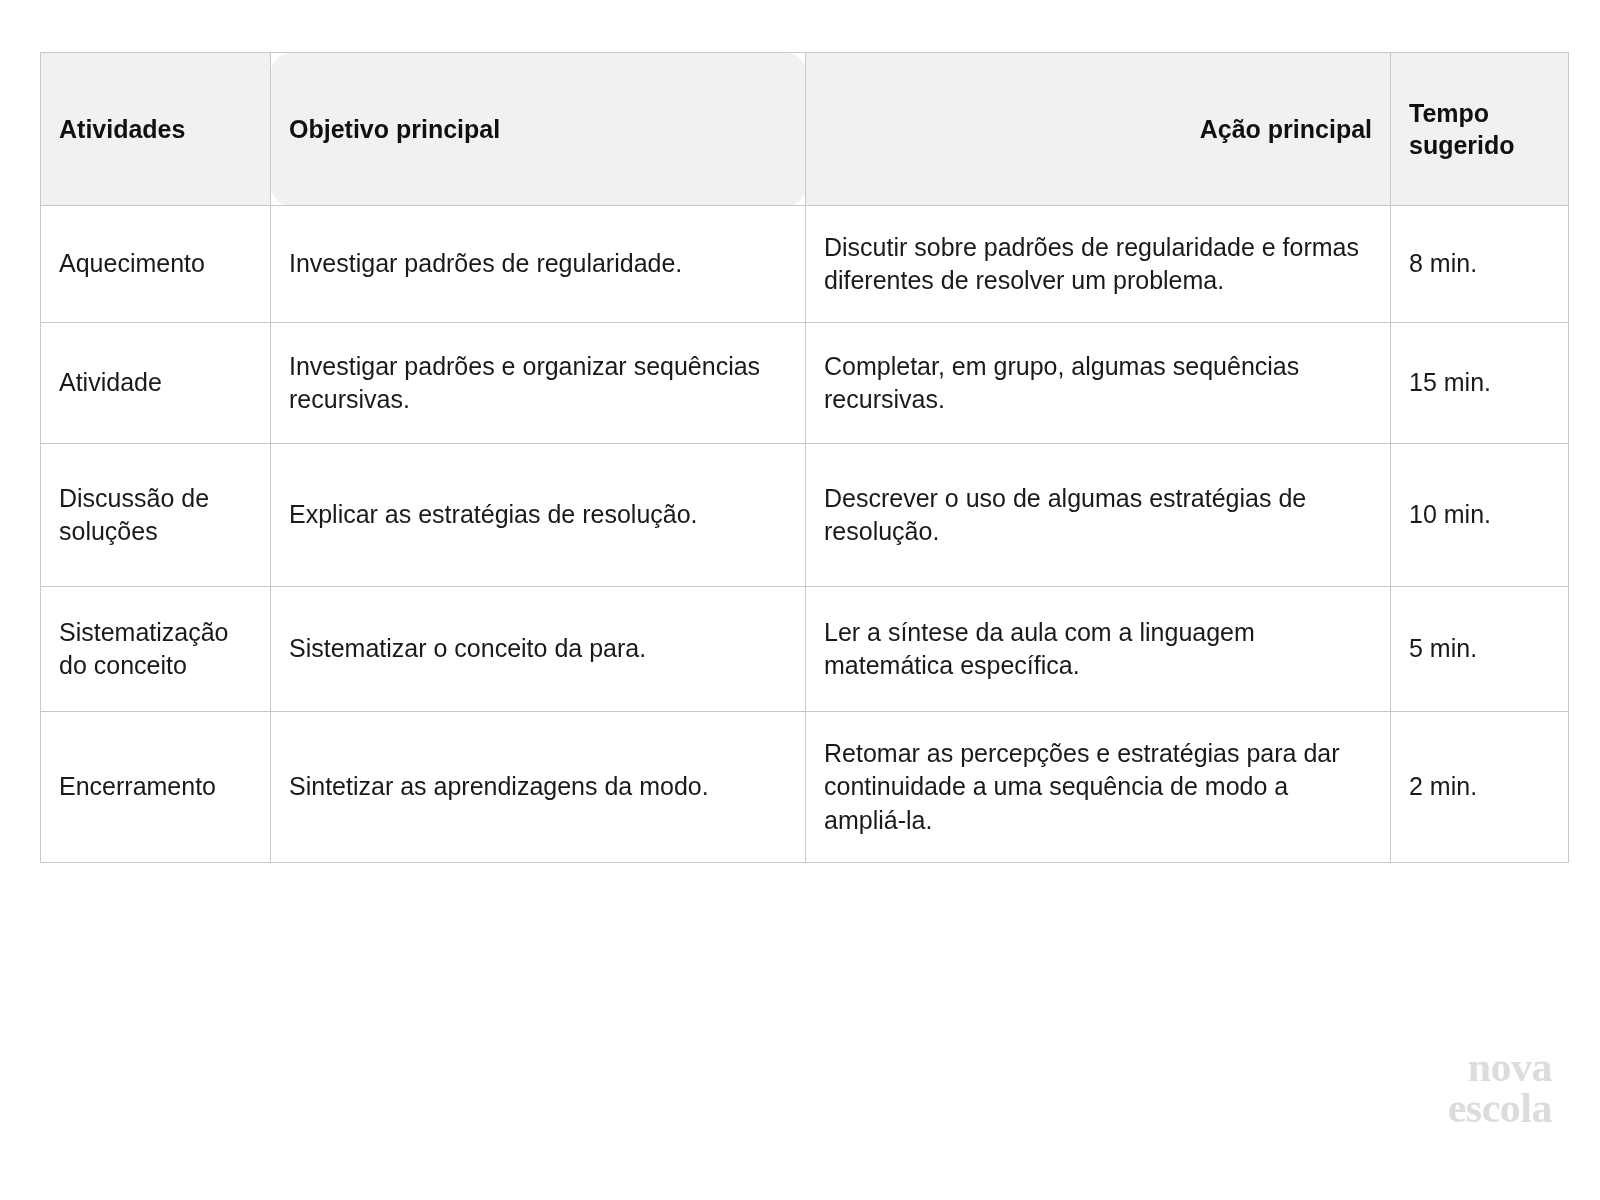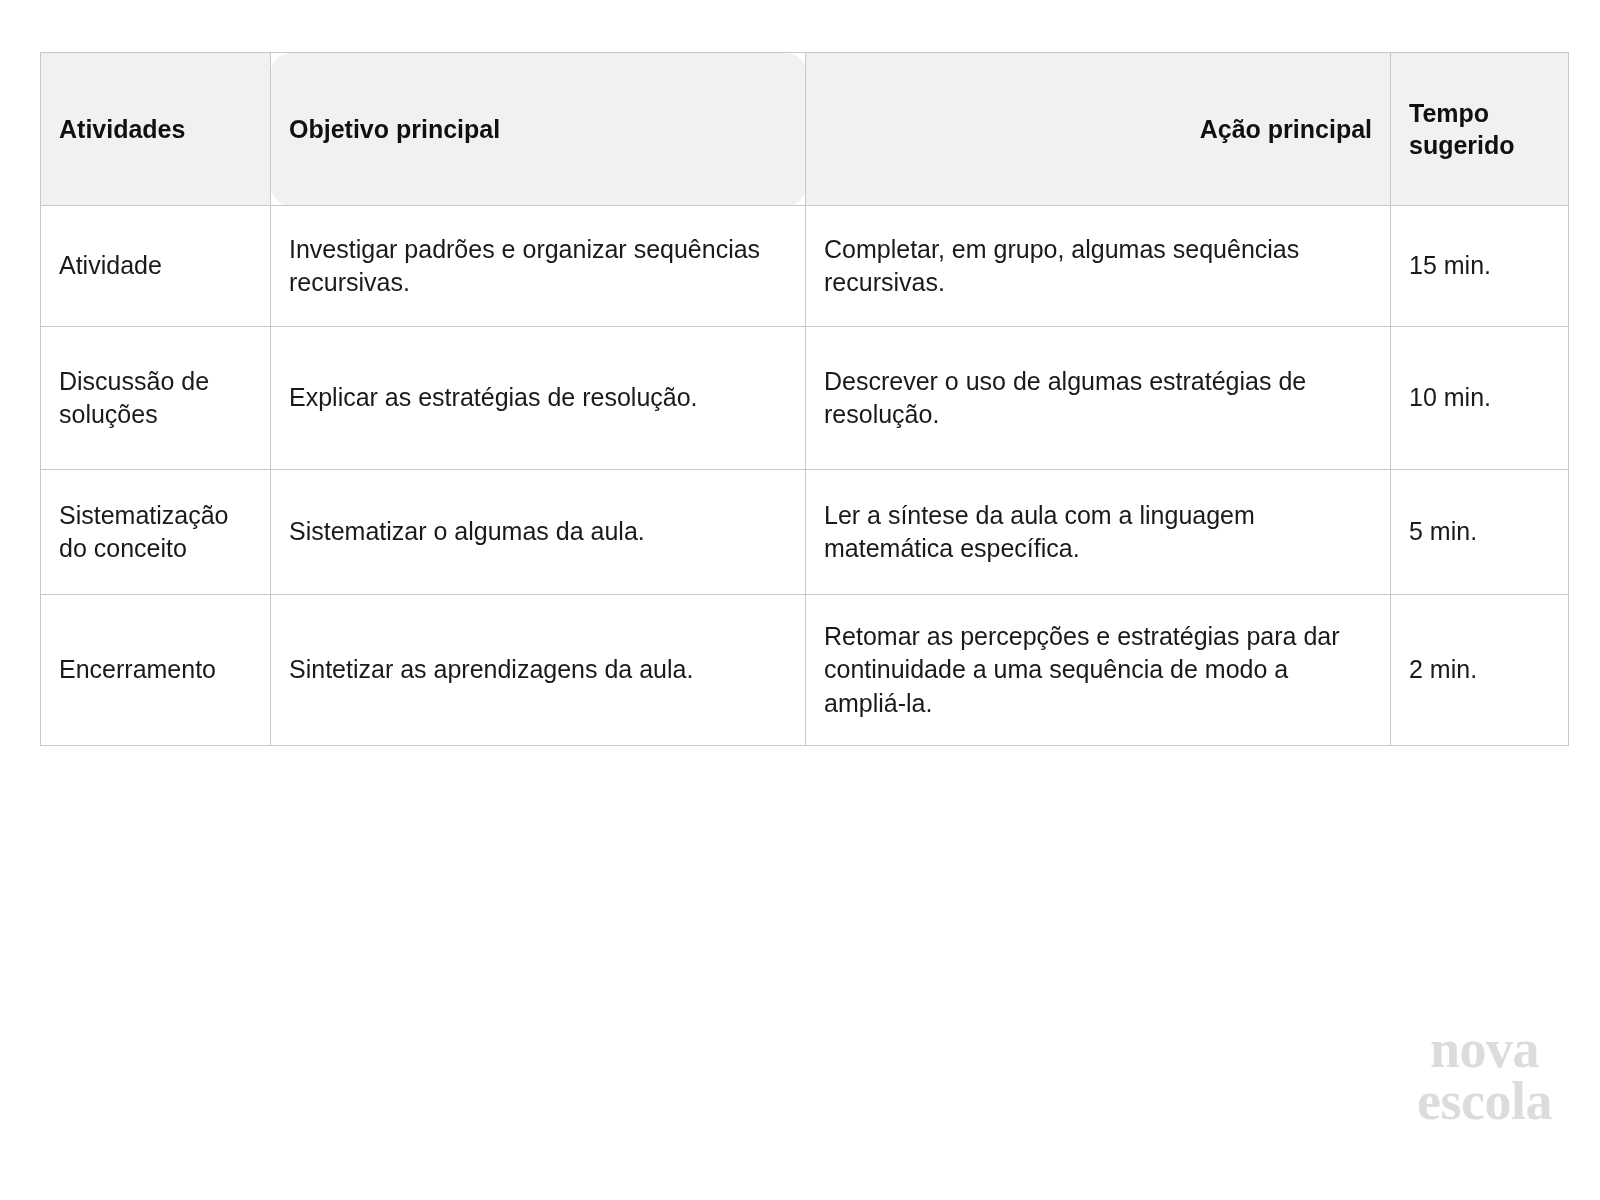--- a/index.html
+++ b/index.html
@@ -96,24 +96,24 @@
   tbody tr.r2 td { height: 114px; }
   tbody tr.r3 td { height: 96px; }
   tbody tr.r4 td { height: 122px; }
   tbody tr.r5 td { height: 108px; }
 
   
   .brand-logo {
     position: absolute;
     right: 48px;
     bottom: 72px;
-    text-align: center;
+    text-align: right;
     font-family: "Liberation Serif", serif;
     font-weight: bold;
-    font-size: 54px;
+    font-size: 42px;
     line-height: 0.96;
     color: #dcdcdc;
     letter-spacing: -0.5px;
     user-select: none;
     margin-top: 38px;
   }
   .brand-logo .logo-line {
     display: block;
   }
 </style>
@@ -132,41 +132,47 @@
       </colgroup>
       <thead>
         <tr>
           <th class="th-atividades">Atividades</th>
           <th class="th-objetivo">Objetivo principal</th>
           <th class="th-acao">Ação principal</th>
           <th class="th-tempo"><span>Tempo</span><br><span>sugerido</span></th>
         </tr>
       </thead>
       <tbody>
+        <tr class="r0">
+          <td class="td-atividade">Aquecimento</td>
+          <td class="td-objetivo">Investigar padrões de regularidade.</td>
+          <td class="td-acao">Discutir sobre padrões de regularidade  e formas diferentes de resolver um problema.</td>
+          <td class="td-tempo">8 min.</td>
+        </tr>
         <tr class="r1">
           <td class="td-atividade">Atividade</td>
           <td class="td-objetivo">Investigar padrões e organizar sequências recursivas.</td>
           <td class="td-acao">Completar, em grupo, algumas sequências recursivas.</td>
           <td class="td-tempo">15 min.</td>
         </tr>
         <tr class="r2">
           <td class="td-atividade">Discussão de soluções</td>
           <td class="td-objetivo">Explicar as estratégias de resolução.</td>
           <td class="td-acao">Descrever o uso de algumas estratégias de resolução.</td>
           <td class="td-tempo">10 min.</td>
         </tr>
         <tr class="r3">
           <td class="td-atividade">Sistematização do conceito</td>
-          <td class="td-objetivo">Sistematizar o algumas da aula.</td>
+          <td class="td-objetivo">Sistematizar o conceito da para.</td>
           <td class="td-acao">Ler a síntese da aula com a linguagem matemática específica.</td>
           <td class="td-tempo">5 min.</td>
         </tr>
         <tr class="r4">
           <td class="td-atividade">Encerramento</td>
-          <td class="td-objetivo">Sintetizar as aprendizagens da aula.</td>
+          <td class="td-objetivo">Sintetizar as aprendizagens da modo.</td>
           <td class="td-acao">Retomar as percepções e estratégias para dar continuidade a uma sequência de modo a ampliá-la.</td>
           <td class="td-tempo">2 min.</td>
         </tr>
       </tbody>
     </table>
   </div>
 
   <div class="brand-logo">
     <span class="logo-line">nova</span>
     <span class="logo-line">escola</span>

